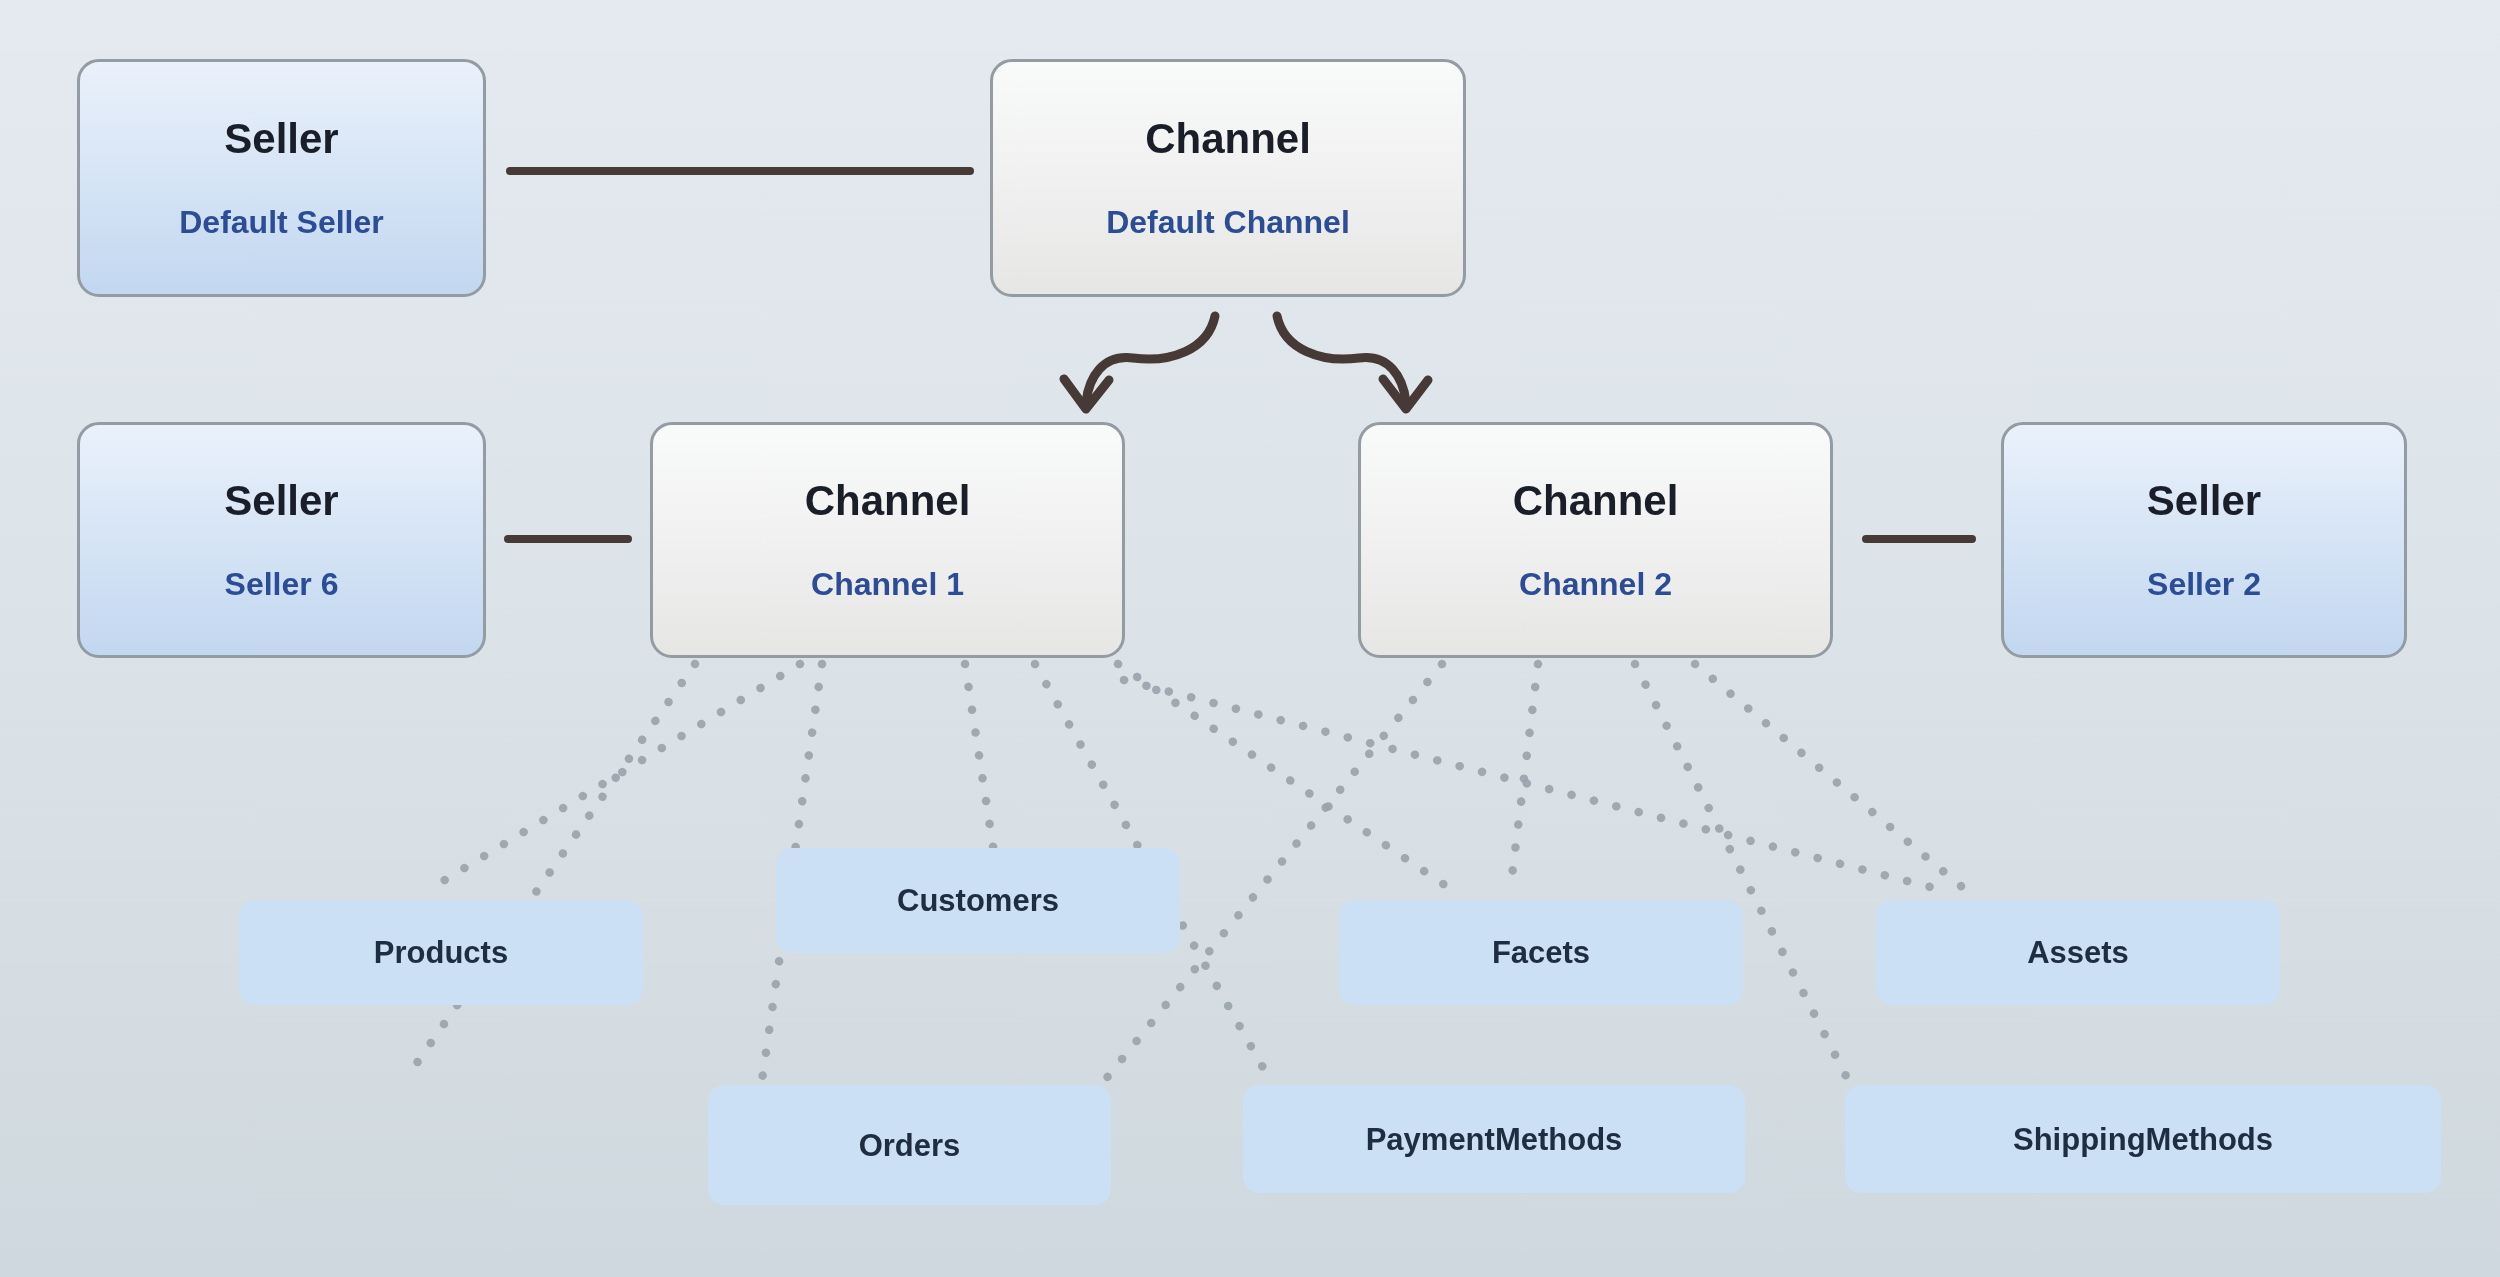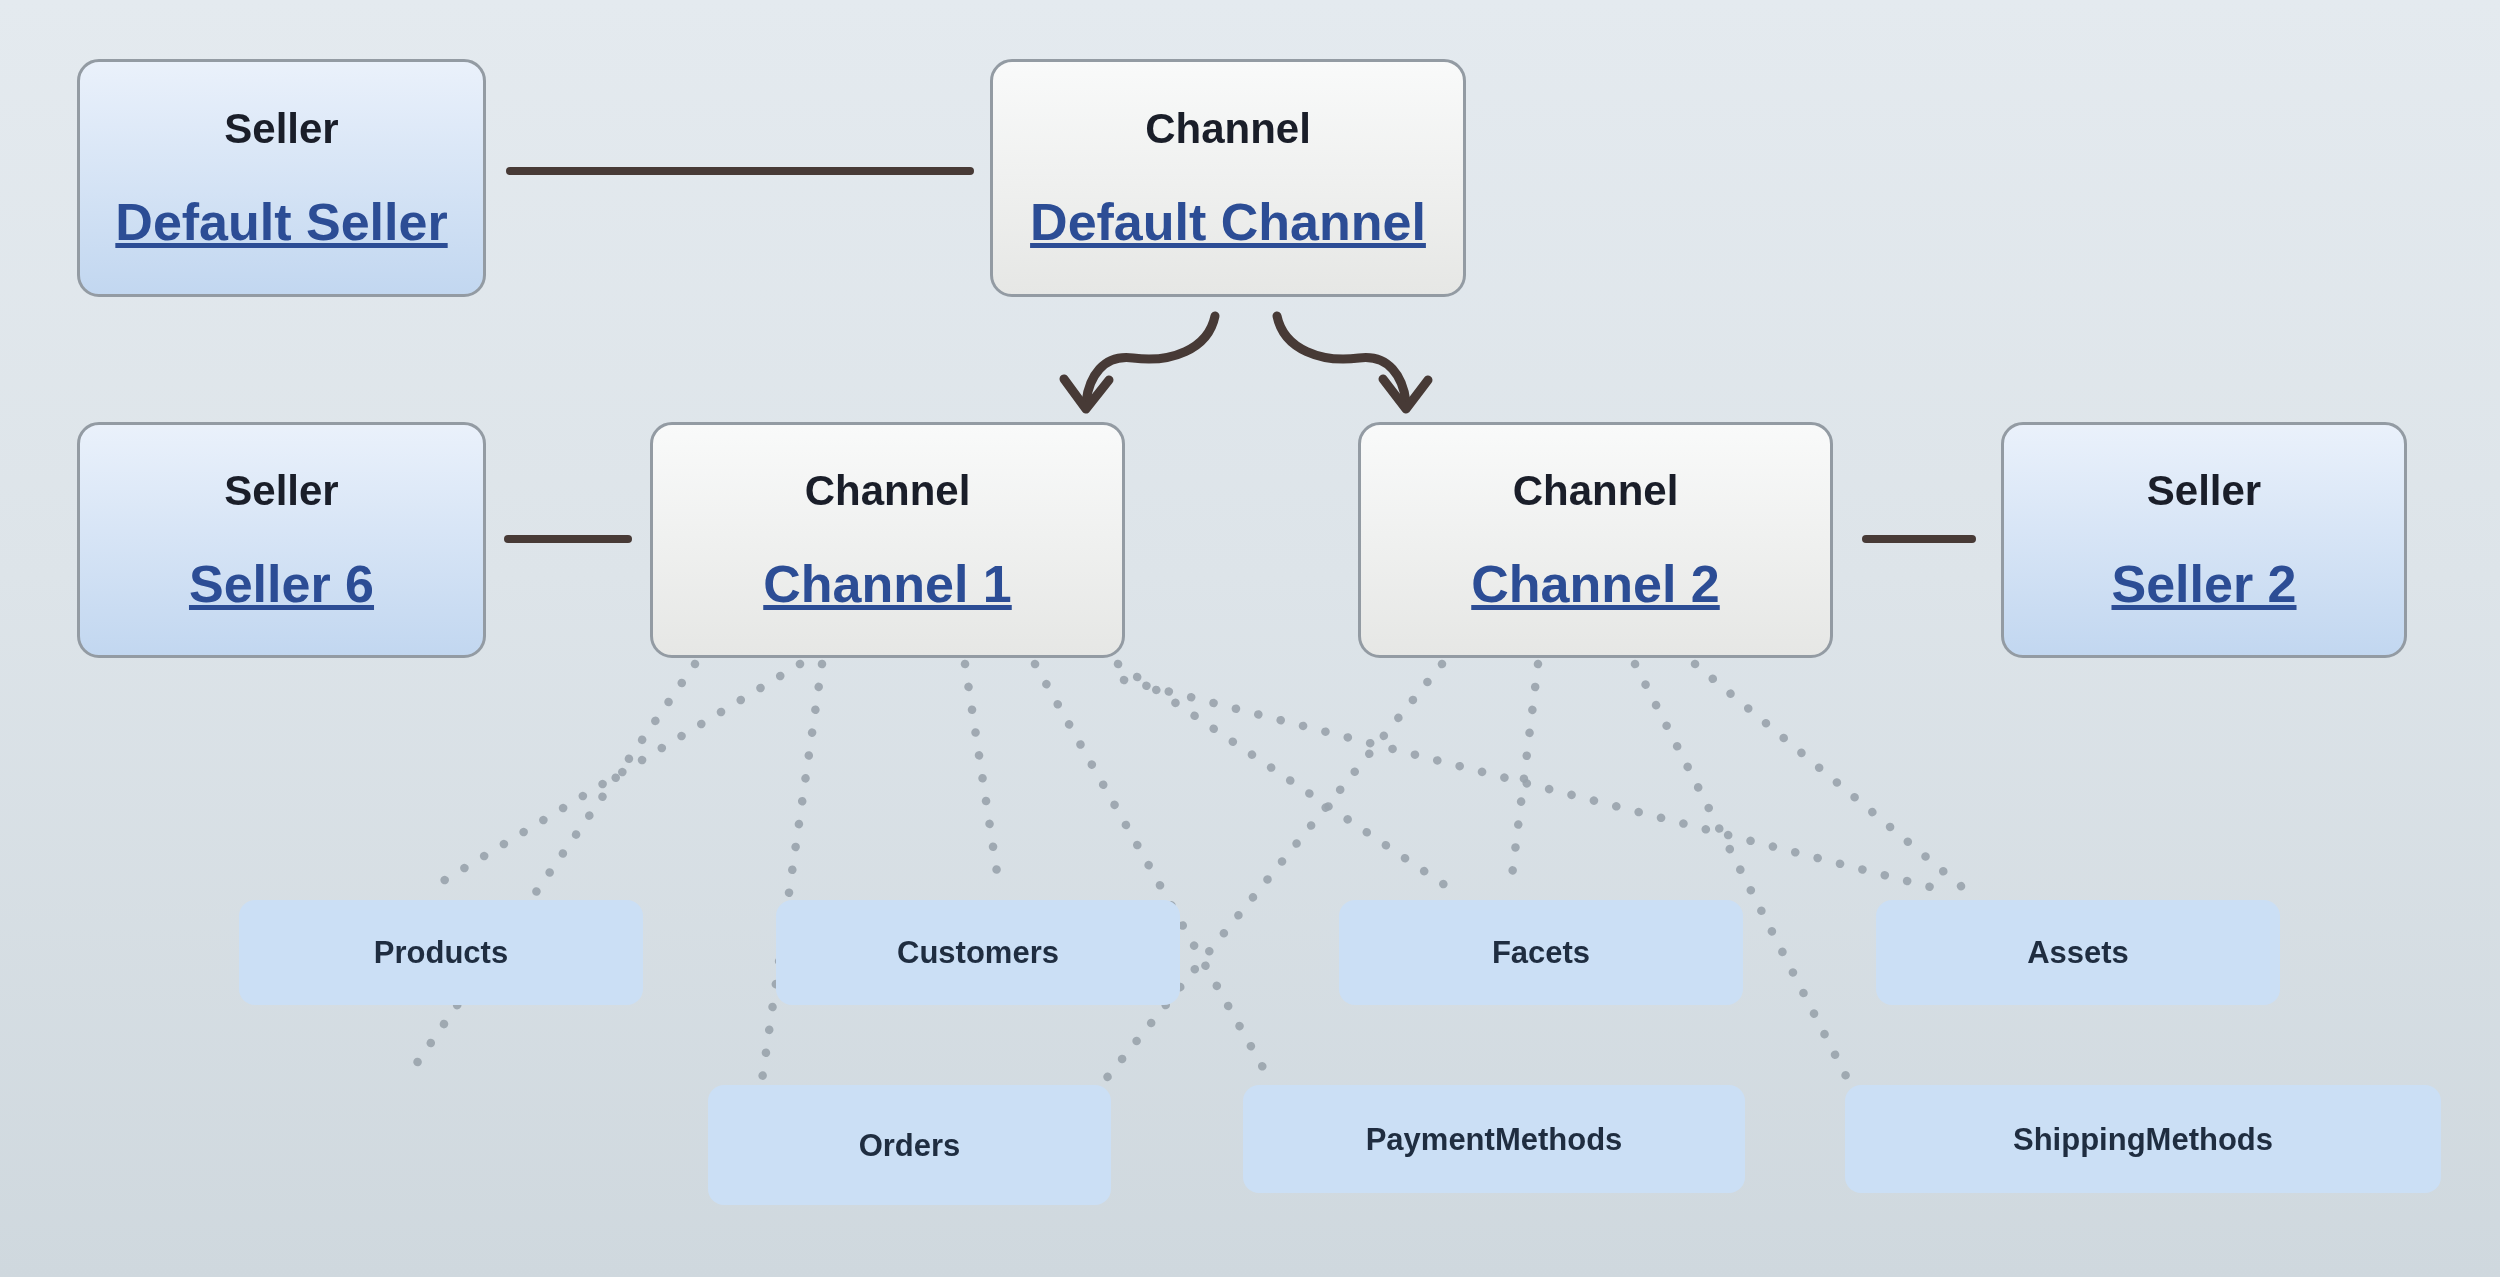--- a/index.html
+++ b/index.html
@@ -73,25 +73,24 @@
   .node.channel {
     background: linear-gradient(180deg, var(--channel-top) 0%, var(--channel-bottom) 100%);
   }
   .node-title {
     font-size: 42px;
     font-weight: 700;
     color: var(--title-text);
     line-height: 1;
   }
   .node-name {
-    font-size: 52px;
+    font-size: 32px;
     font-weight: 700;
     color: var(--name-text);
     line-height: 1;
-    text-decoration: underline;
   }
   .entity {
     position: absolute;
     z-index: 2;
     background: var(--entity-bg);
     border-radius: 16px;
     display: flex;
     align-items: center;
     justify-content: center;
   }
@@ -146,21 +145,21 @@
     <div class="node-title">Channel</div>
     <div class="node-name">Channel 2</div>
   </div>
     <div class="node seller" style="left: 2001px; top: 422px; width: 406px; height: 236px;">
     <div class="node-title">Seller</div>
     <div class="node-name">Seller 2</div>
   </div>
     <div class="entity" style="left: 239px; top: 900px; width: 404px; height: 105px;">
     <div class="entity-label">Products</div>
   </div>
-    <div class="entity" style="left: 776px; top: 900px; width: 404px; height: 105px; align-items: center;">
+    <div class="entity" style="left: 776px; top: 848px; width: 404px; height: 105px; align-items: center;">
     <div class="entity-label">Customers</div>
   </div>
     <div class="entity" style="left: 1339px; top: 900px; width: 404px; height: 105px;">
     <div class="entity-label">Facets</div>
   </div>
     <div class="entity" style="left: 1876px; top: 900px; width: 404px; height: 105px;">
     <div class="entity-label">Assets</div>
   </div>
     <div class="entity" style="left: 708px; top: 1085px; width: 403px; height: 120px;">
     <div class="entity-label">Orders</div>

